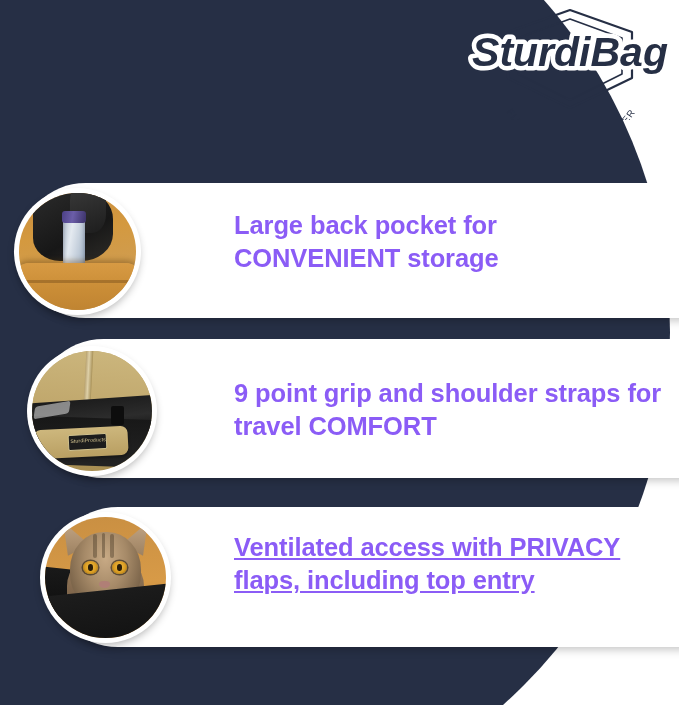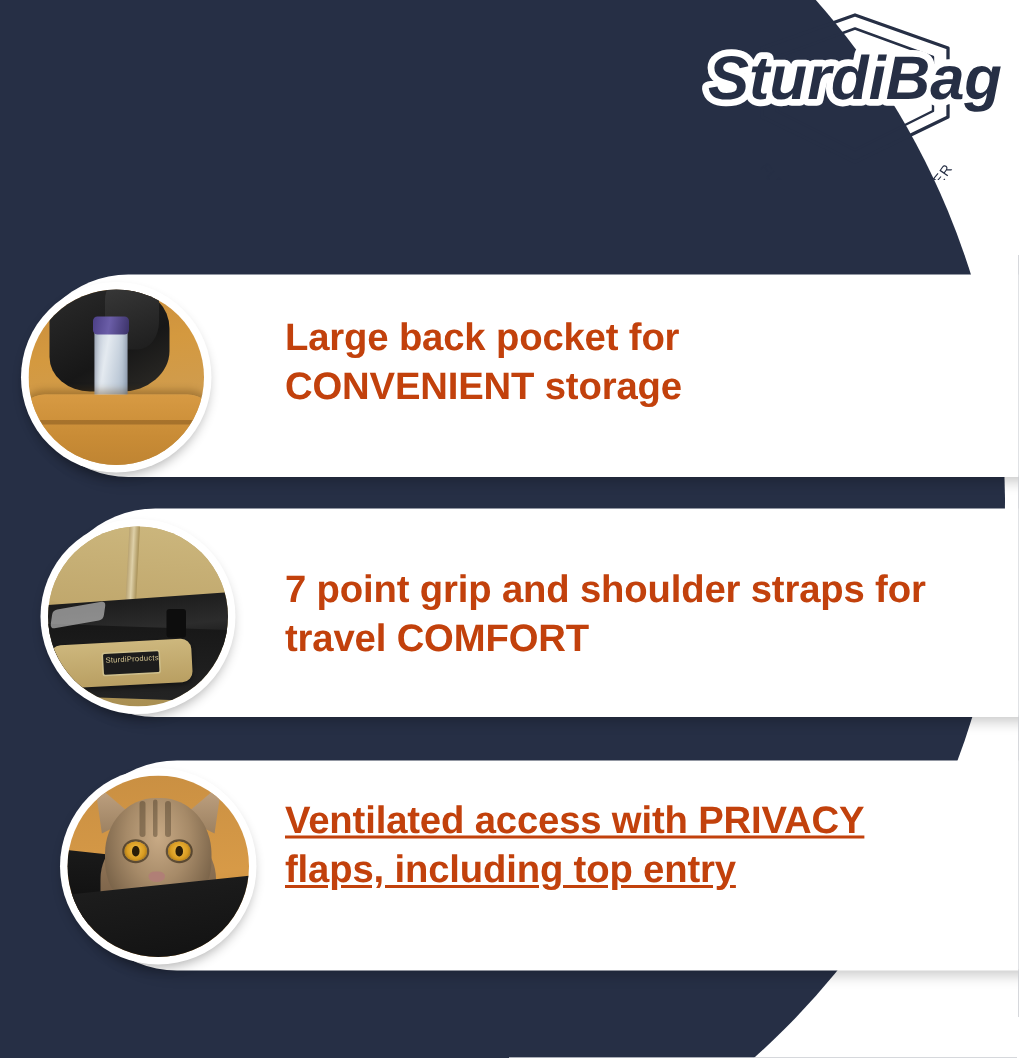--- a/index.html
+++ b/index.html
@@ -247,27 +247,28 @@
   .p3-stripe {
     position:absolute; background: rgba(70,55,35,.42); border-radius:2px;
   }
   .p3-s1 { left:40%; top:14%; width:3%;  height:20%; }
   .p3-s2 { left:47%; top:13%; width:3%;  height:21%; }
   .p3-s3 { left:54%; top:14%; width:3%;  height:20%; }
 
   
   .card-text {
     position: absolute;
-    color: #c2410c;
+    color: #8b5cf6;
     font-family: "Liberation Sans", sans-serif;
     font-weight: 700;
     line-height: 1.30;
     letter-spacing: -0.1px;
     z-index: 6;
     white-space: pre-line;
+    margin-left: 44px;
   }
   .text-1 { left: 190px; top: 209px; font-size: 25.5px; }
   .text-2 { left: 190px; top: 377px; font-size: 25.5px; }
   .text-3 { left: 190px; top: 531px; font-size: 25.5px; text-decoration: underline; }
 </style>
 </head>
 <body>
 
 <div id="root">
 
@@ -323,21 +324,21 @@
       <div class="p2-strapblack2"></div>
       <div class="p2-highlight"></div>
       <div class="p2-buckle"></div>
       <div class="p2-pad"></div>
       <div class="p2-label">
         <span class="p2-label-text">SturdiProducts</span>
       </div>
     </div>
   </div>
 
-  <div class="card-text text-2">7 point grip and shoulder straps for
+  <div class="card-text text-2">9 point grip and shoulder straps for
 travel COMFORT</div>
 
   <div class="card card-3"></div>
 
   <div class="thumb thumb-3">
     <div class="thumb-inner">
       <div class="p3-bg"></div>
       <div class="p3-blackleft"></div>
       <div class="p3-catbody"></div>
       <div class="p3-ear-l"></div>

